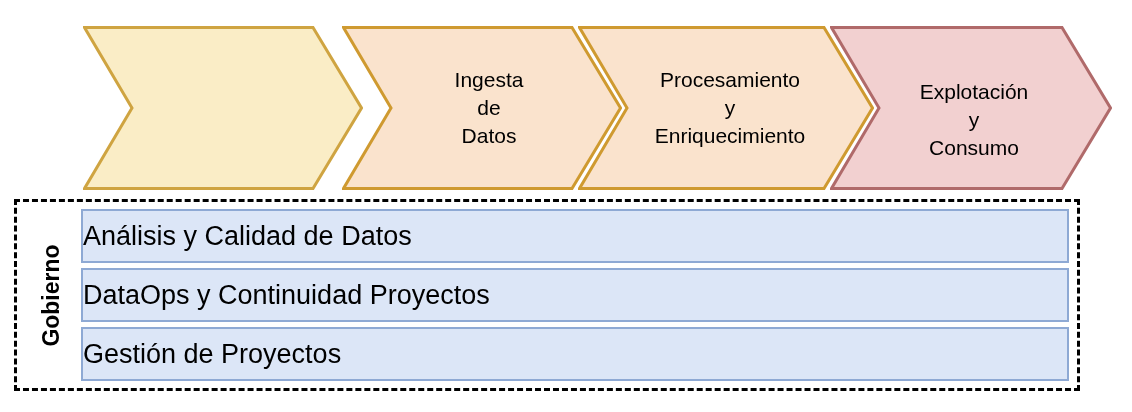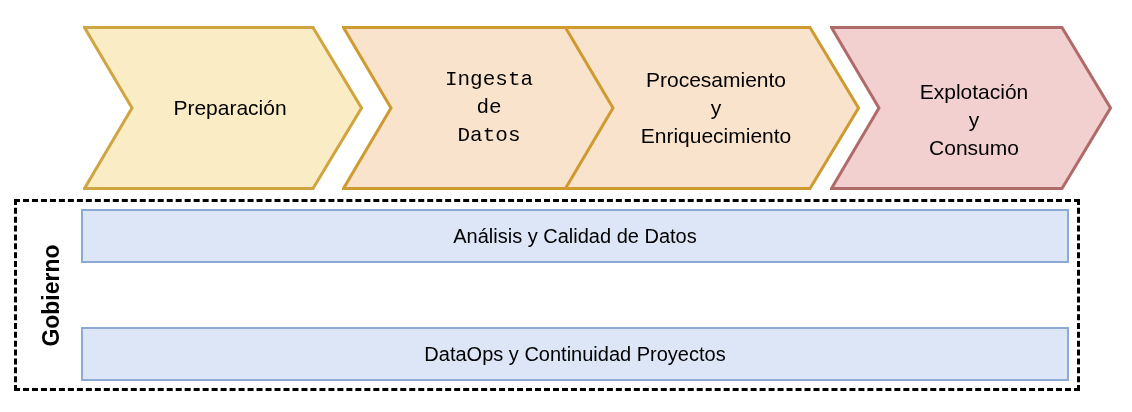--- a/index.html
+++ b/index.html
@@ -92,49 +92,47 @@
     flex-direction: column;
     justify-content: space-between;
   }
   .layer-bar {
     height: 54px;
     background: #dce6f7;
     border: 2px solid #8ea9d4;
     box-sizing: border-box;
     display: flex;
     align-items: center;
-    justify-content: center;
-    font-size: 20px;
+    font-size: 27px;
     color: #000000;
   }
 </style>
 </head>
 <body>
 
 <div id="canvas">
 
   <div id="pipeline">
 
     <div class="stage" id="stage-0" style="left:83px; width:280px;">
       <svg viewBox="0 0 280 164" preserveAspectRatio="none">
         <polygon points="1.5,1.5 230,1.5 278.5,82 230,162.5 1.5,162.5 49,82" fill="#faedc6" stroke="#cfa441" stroke-width="3" stroke-linejoin="miter"></polygon>
       </svg>
-      <div class="stage-label" style="left:49px; width:196px;">Preparación</div>
     </div>
 
-    <div class="stage" id="stage-1" style="left:342px; width:280px;font-family:Liberation Mono, monospace;">
+    <div class="stage" id="stage-1" style="left:342px; width:280px;">
       <svg viewBox="0 0 280 164" preserveAspectRatio="none">
         <polygon points="1.5,1.5 230,1.5 278.5,82 230,162.5 1.5,162.5 49,82" fill="#fae3cd" stroke="#cf9a30" stroke-width="3" stroke-linejoin="miter"></polygon>
       </svg>
       <div class="stage-label" style="left:49px; width:196px;">Ingesta
 de
 Datos</div>
     </div>
 
-    <div class="stage" id="stage-2" style="left:564px; width:296px;">
+    <div class="stage" id="stage-2" style="left:578px; width:296px;">
       <svg viewBox="0 0 296 164" preserveAspectRatio="none">
         <polygon points="1.5,1.5 246,1.5 294.5,82 246,162.5 1.5,162.5 49,82" fill="#fae3cd" stroke="#cf9a30" stroke-width="3" stroke-linejoin="miter"></polygon>
       </svg>
       <div class="stage-label" style="left:44px; width:216px;">Procesamiento
 y
 Enriquecimiento</div>
     </div>
 
     <div class="stage" id="stage-3" style="left:830px; width:282px;">
       <svg viewBox="0 0 282 164" preserveAspectRatio="none">
@@ -153,17 +151,20 @@
       <span>Gobierno</span>
     </div>
 
     <div id="layer-stack">
       <div class="layer-bar">
         <span>Análisis y Calidad de Datos</span>
       </div>
       <div class="layer-bar">
         <span>DataOps y Continuidad Proyectos</span>
       </div>
+      <div class="layer-bar">
+        <span>Gestión de Proyectos</span>
+      </div>
     </div>
 
   </div>
 
 </div>
 
 </body></html>

